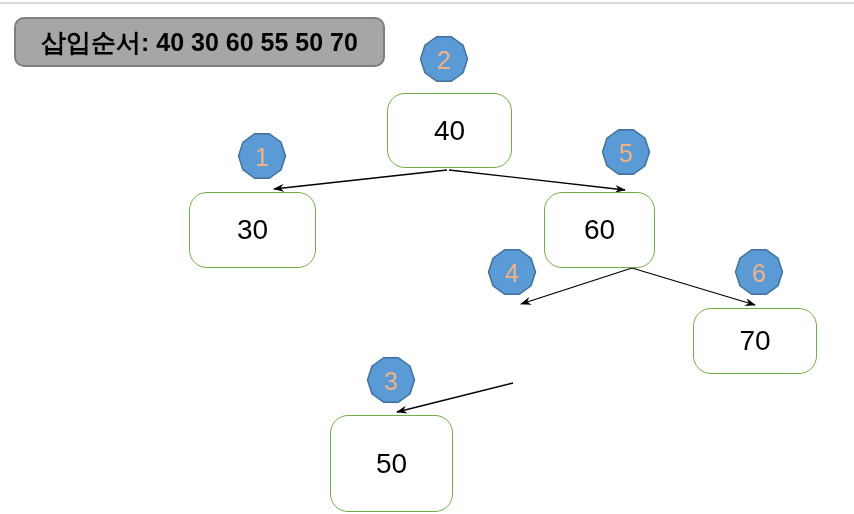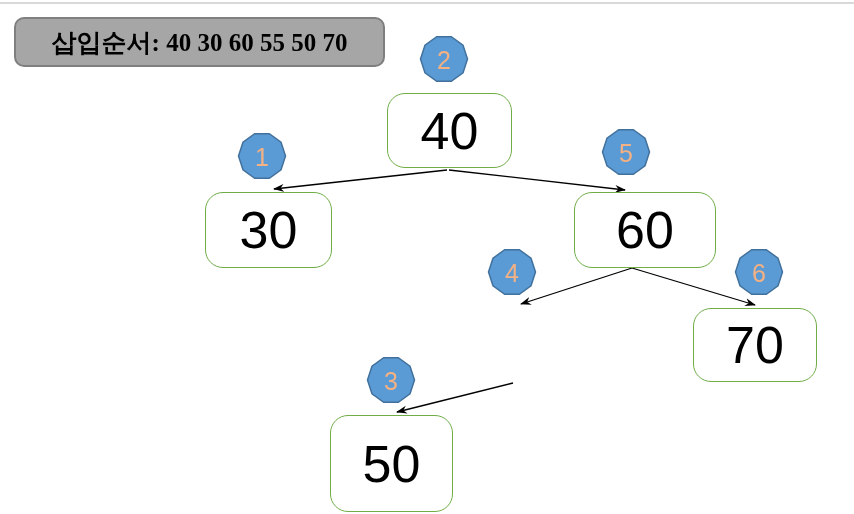--- a/index.html
+++ b/index.html
@@ -14,31 +14,31 @@
   }
   .legend-box{
     position:absolute;left:14px;top:17px;width:371px;height:50px;
     box-sizing:border-box;
     background:var(--box-fill,#a6a6a6);
     border:2px solid var(--box-border,#7f7f7f);
     border-radius:10px;
     display:flex;align-items:center;justify-content:center;
   }
   .legend-box span{
-    font-size:25px;font-weight:700;color:#000;white-space:nowrap;font-family:Liberation Serif, serif;
+    font-size:25px;font-weight:700;color:#000;white-space:nowrap;
   }
   #tree-layer{position:absolute;left:0;top:0;width:854px;height:514px;}
   .node{
     position:absolute;box-sizing:border-box;
     background:var(--node-fill,#ffffff);
     border:1.5px solid var(--node-border,#70AD47);
     border-radius:18px;
     display:flex;align-items:center;justify-content:center;
   }
-  .node span{font-size:52px;color:var(--node-text,#000);line-height:1;}
+  .node span{font-size:28px;color:var(--node-text,#000);line-height:1;}
   #diagram-svg{position:absolute;left:0;top:0;}
 </style>
 </head>
 <body>
 
 <div class="top-line"></div>
 
 <div class="legend-box">
   <span>삽입순서: 40 30 60 55 50 70</span>
 </div>
@@ -80,25 +80,25 @@
         </g>
         <g>
           <polygon points="782.5,272.0 778.0,258.2 766.3,249.7 751.7,249.7 740.0,258.2 735.5,272.0 740.0,285.8 751.7,294.3 766.3,294.3 778.0,285.8" fill="#5B9BD5" stroke="#41719C" stroke-width="1.5"></polygon>
           <text x="759" y="273" fill="#F4B183" font-size="25" text-anchor="middle" dominant-baseline="central">6</text>
         </g>
       </g>
   </svg>
 <div class="node" style="left: 387px; top: 93px; width: 125px; height: 75px;">
       <span>40</span>
     </div>
-    <div class="node" style="left: 205px; top: 192px; width: 127px; height: 76px;">
+    <div class="node" style="left: 189px; top: 192px; width: 127px; height: 76px;">
       <span>30</span>
     </div>
-    <div class="node" style="left: 574px; top: 192px; width: 142px; height: 76px;">
+    <div class="node" style="left: 544px; top: 192px; width: 111px; height: 76px;">
       <span>60</span>
     </div>
-    <div class="node" style="left: 693px; top: 308px; width: 124px; height: 74px;">
+    <div class="node" style="left: 693px; top: 308px; width: 124px; height: 66px;">
       <span>70</span>
     </div>
     <div class="node" style="left: 330px; top: 415px; width: 123px; height: 97px;">
       <span>50</span>
     </div>
   </div>
 
 </body></html>

